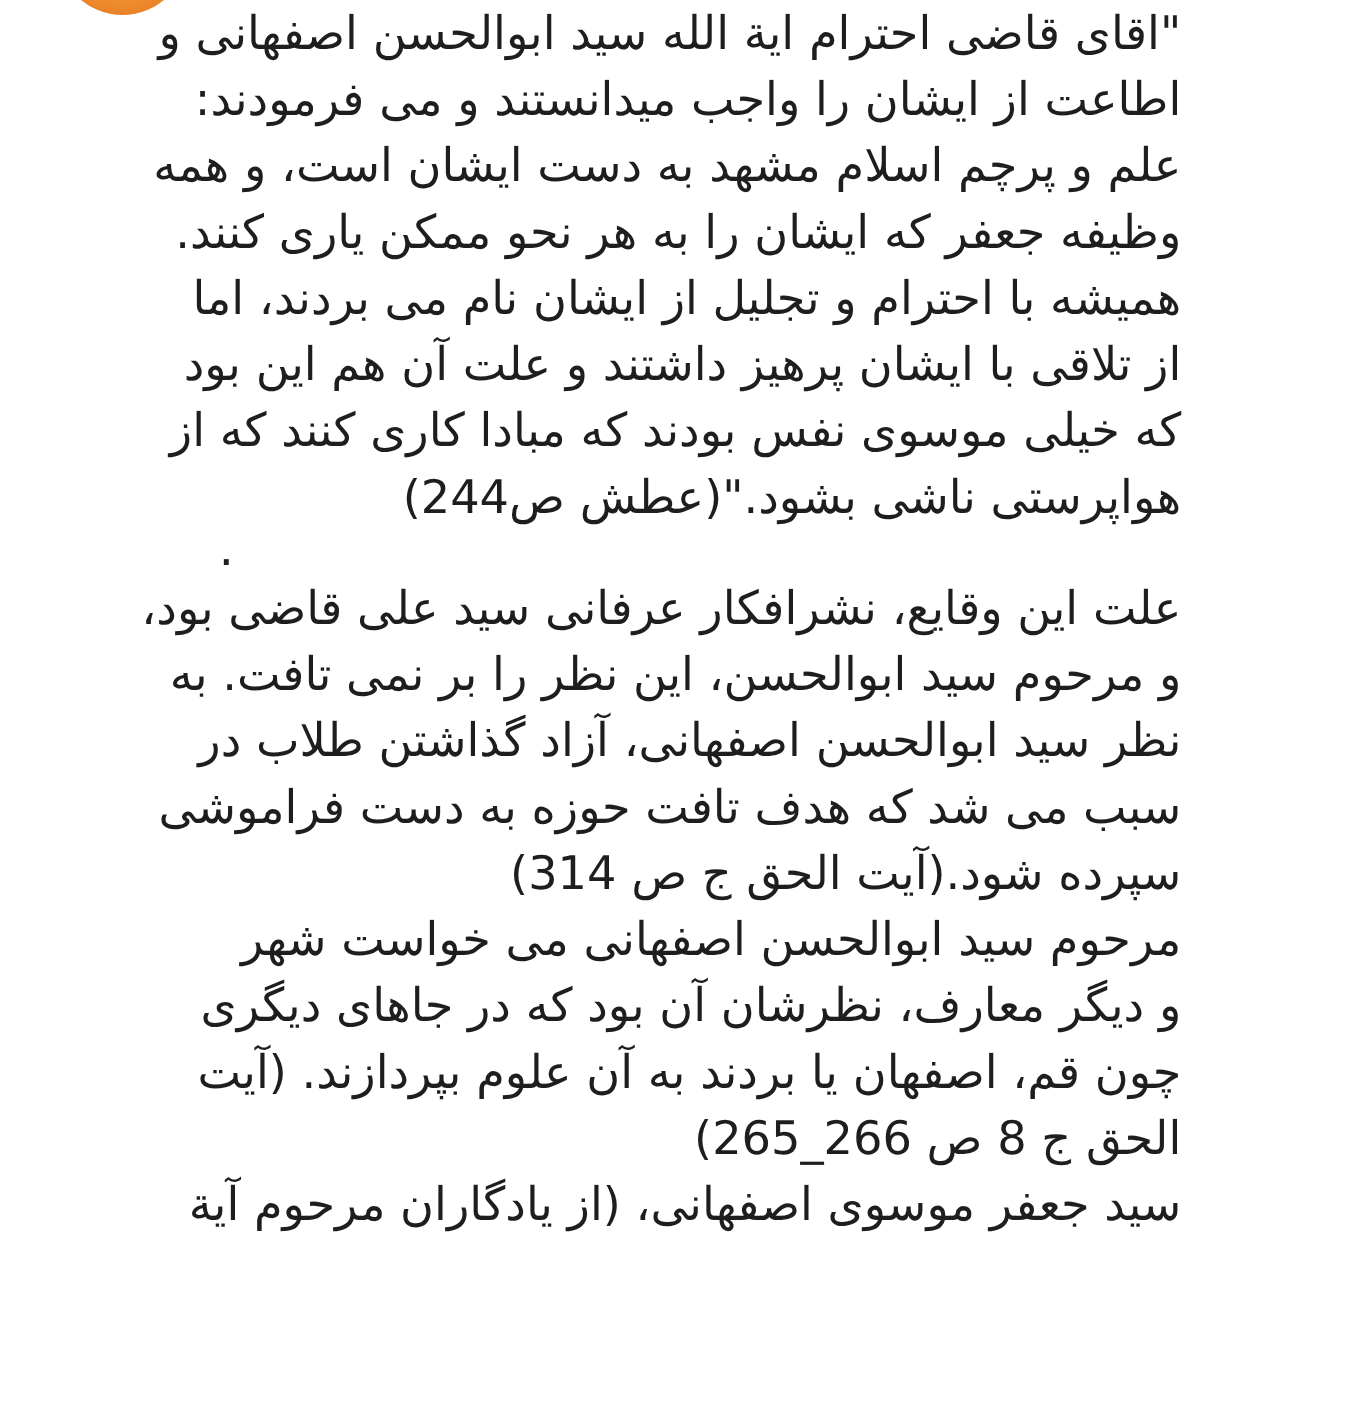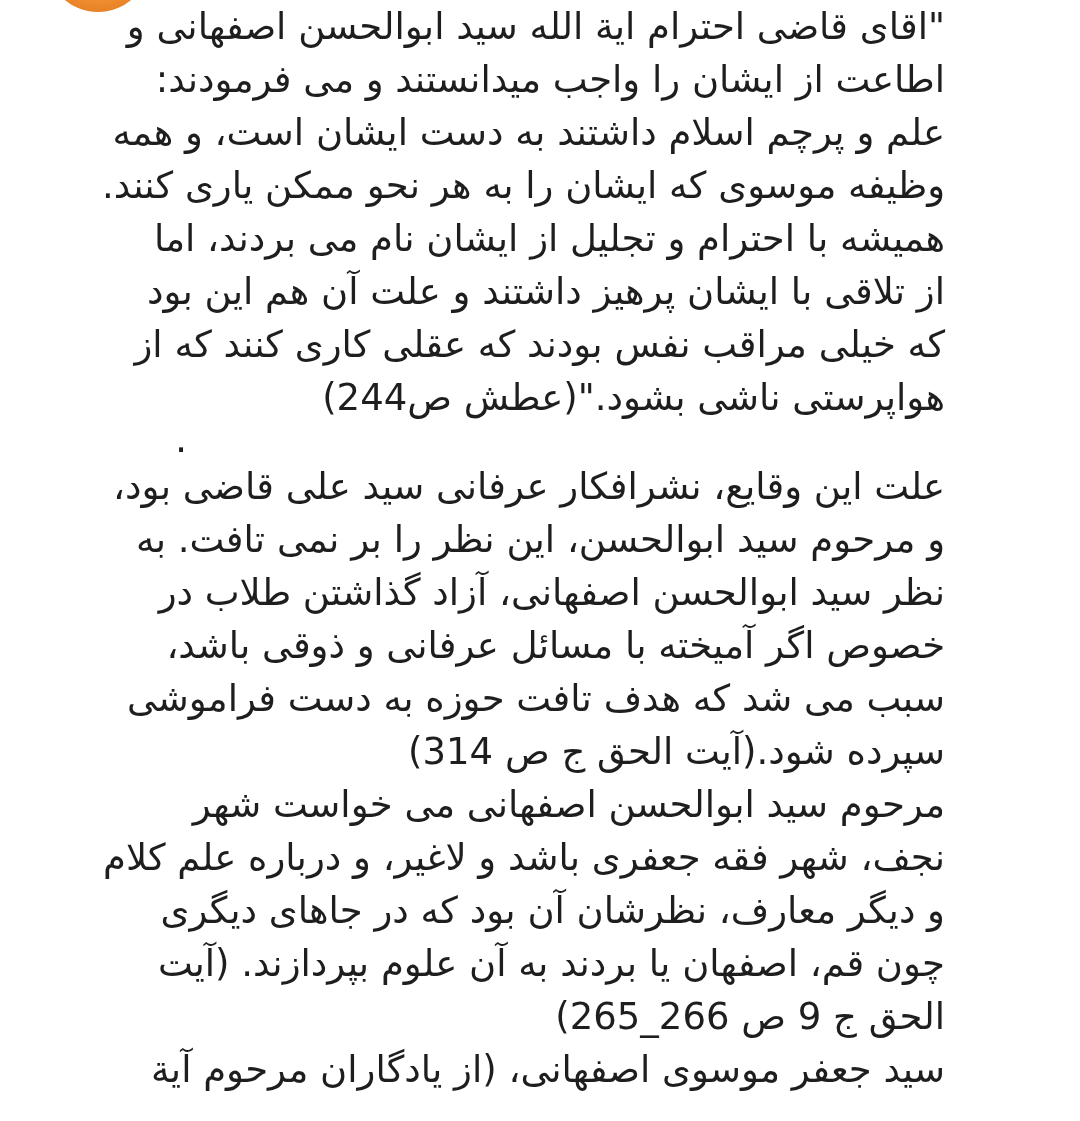--- a/index.html
+++ b/index.html
@@ -60,39 +60,37 @@
 <body>
 
 <div class="orange-circle"></div>
 
 <div class="standalone-dot">.</div>
 
 <main class="text-col">
   <div class="paragraph">
       <div class="line">"اقای قاضی احترام ایة الله سید ابوالحسن اصفهانی و</div>
       <div class="line">اطاعت از ایشان را واجب میدانستند و می فرمودند:</div>
-      <div class="line">علم و پرچم اسلام داشتند به دست ایشان است، و همه</div>
-      <div class="line">وظیفه موسوی که ایشان را به هر نحو ممکن یاری کنند.</div>
+      <div class="line">علم و پرچم اسلام مشهد به دست ایشان است، و همه</div>
+      <div class="line">وظیفه جعفر که ایشان را به هر نحو ممکن یاری کنند.</div>
       <div class="line">همیشه با احترام و تجلیل از ایشان نام می بردند، اما</div>
       <div class="line">از تلاقی با ایشان پرهیز داشتند و علت آن هم این بود</div>
-      <div class="line">که خیلی مراقب نفس بودند که عقلی کاری کنند که از</div>
+      <div class="line">که خیلی موسوی نفس بودند که مبادا کاری کنند که از</div>
       <div class="line">هواپرستی ناشی بشود."(عطش ص244)</div>
     </div>
   <div class="para-gap"></div>
   <div class="paragraph">
       <div class="line">علت این وقایع، نشرافکار عرفانی سید علی قاضی بود،</div>
       <div class="line">و مرحوم سید ابوالحسن، این نظر را بر نمی تافت. به</div>
       <div class="line">نظر سید ابوالحسن اصفهانی، آزاد گذاشتن طلاب در</div>
-      <div class="line">خصوص اگر آمیخته با مسائل عرفانی و ذوقی باشد،</div>
       <div class="line">سبب می شد که هدف تافت حوزه به دست فراموشی</div>
       <div class="line">سپرده شود.(آیت الحق ج ص 314)</div>
     </div>
   <div class="paragraph">
       <div class="line">مرحوم سید ابوالحسن اصفهانی می خواست شهر</div>
-      <div class="line">نجف، شهر فقه جعفری باشد و لاغیر، و درباره علم کلام</div>
       <div class="line">و دیگر معارف، نظرشان آن بود که در جاهای دیگری</div>
       <div class="line">چون قم، اصفهان یا بردند به آن علوم بپردازند. (آیت</div>
-      <div class="line">الحق ج 9 ص 266_265)</div>
+      <div class="line">الحق ج 8 ص 266_265)</div>
     </div>
   <div class="paragraph">
       <div class="line">سید جعفر موسوی اصفهانی، (از یادگاران مرحوم آیة</div>
     </div>
 </main>
 
 </body></html>

